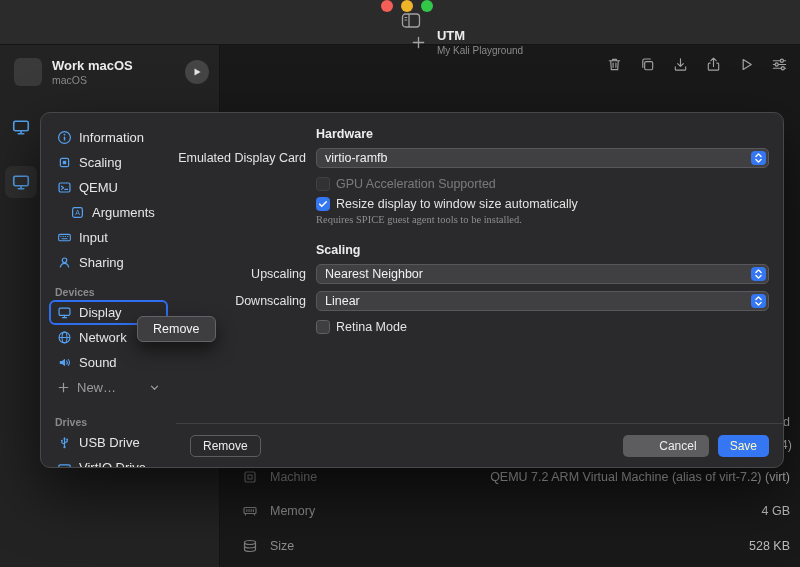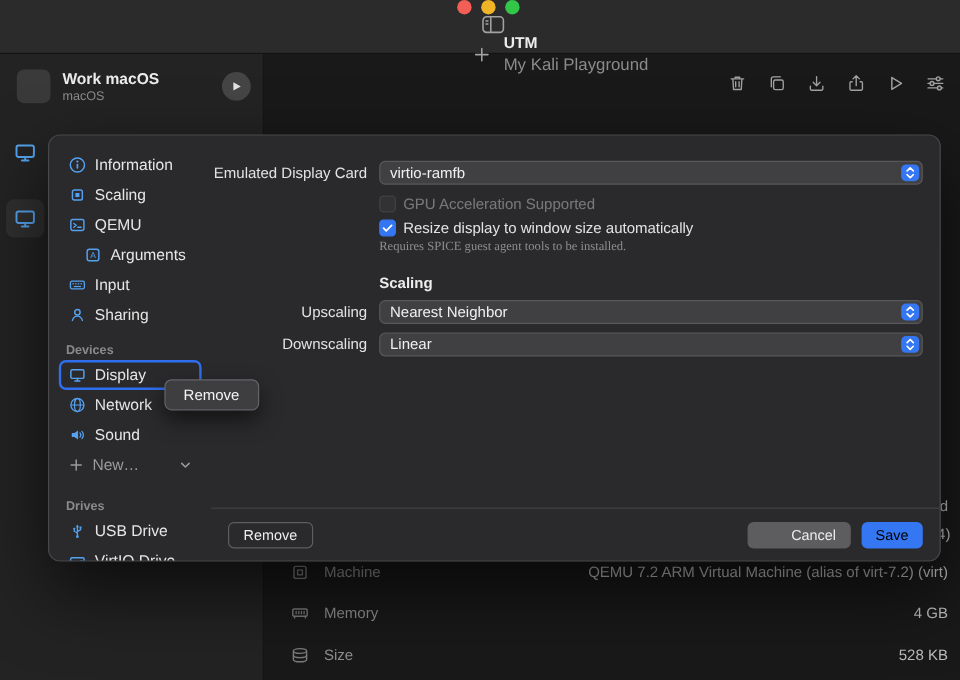--- a/index.html
+++ b/index.html
@@ -12,21 +12,21 @@
   .titlebar { position:absolute; top:0; left:0; right:0; height:45px; background:#2b2b2b; border-bottom:1px solid #141414; display:flex; align-items:center; z-index:2;flex-direction:column; }
   .lights { display:flex; gap:8px; margin-left:13px; }
   .light { width:12px; height:12px; border-radius:50%; }
   .light.red { background:#f35f57; }
   .light.yellow { background:#f0b429; }
   .light.green { background:#32c748; }
   .tb-icon { color:#a2a2a2; display:inline-flex; }
   .sidebar-toggle { margin-left:22px; }
   .tb-title-group { display:flex; align-items:center; gap:11px; margin-left:134px; }
   .tb-title .t { font-size:13px; font-weight:bold; color:#ededed; line-height:1.1; }
-  .tb-title .s { font-size:14px; color:#8b8b8b; margin-top:2px; }
+  .tb-title .s { font-size:10px; color:#8b8b8b; margin-top:2px; }
   .tb-actions { margin-left:auto; margin-right:12px; display:flex; gap:16px; align-items:center; }
 
   
   .left-pane { position:absolute; top:45px; left:0; width:220px; bottom:0; background:#232323; border-right:1px solid #151515; z-index:1; }
   .vm-row { position:absolute; top:13px; left:14px; right:10px; display:flex; align-items:center; }
   .vm-avatar { width:28px; height:28px; border-radius:6px; background:#3a3a3a; flex:0 0 auto; }
   .vm-names { margin-left:10px; }
   .vm-name { font-size:13px; font-weight:bold; color:#ececec; }
   .vm-sub { font-size:10.5px; color:#8b8b8b; margin-top:1px; }
   .vm-play { margin-left:auto; width:24px; height:24px; border-radius:50%; background:#454545; display:flex; align-items:center; justify-content:center; color:#e2e2e2; }
@@ -75,21 +75,21 @@
   .checkbox-row.disabled { opacity:.42; }
   .note { margin-left:140px; font-size:10.5px; color:#8e8e8e; }
 
   .mt7 { margin-top:7px; } .mt9 { margin-top:9px; } .mt6 { margin-top:6px; }
   .mt3 { margin-top:3px;font-family:Liberation Serif, serif; } .mt18 { margin-top:18px; }
 
   .modal-footer { position:absolute; left:135px; right:0; bottom:0; height:44px; border-top:1px solid #414143; display:flex; align-items:center; padding:0 14px; }
   .btn { height:22px; border-radius:5px; font-size:12px; display:flex; align-items:center; padding:0 12px; color:#ededed; }
   .btn.ghost { border:1px solid #5d5d5f; background:transparent; }
   .btn.gray { background:#5d5d60;padding-left:36px; }
-  .btn.blue { background:#3577f2; color:#000000; }
+  .btn.blue { background:#3577f2; color:#fef9c3; }
   .footer-right { margin-left:auto; display:flex; gap:9px; }
 </style>
 </head>
 <body>
 
 <div class="screen">
 
   <div class="titlebar">
     <div class="lights">
       <span class="light red"></span>
@@ -351,20 +351,21 @@
         </span>
         <span>VirtIO Drive</span>
       </div>
     </nav>
 
     <div class="context-menu">
       <div class="context-item">Remove</div>
     </div>
 
     <main class="modal-content">
+      <div class="c-header">Hardware</div>
 
       <div class="form-row mt7">
         <span class="f-label">Emulated Display Card</span>
         <span class="select">
           <span>virtio-ramfb</span>
           <span class="stepper">
             <svg width="9" height="12" viewBox="0 0 10 14">
                 <path d="M2 5.2L5 2.2l3 3" fill="none" stroke="#fff" stroke-width="1.6" stroke-linecap="round" stroke-linejoin="round"></path>
                 <path d="M2 8.8l3 3 3-3" fill="none" stroke="#fff" stroke-width="1.6" stroke-linecap="round" stroke-linejoin="round"></path>
               </svg>
@@ -409,20 +410,24 @@
           <span>Linear</span>
           <span class="stepper">
             <svg width="9" height="12" viewBox="0 0 10 14">
                 <path d="M2 5.2L5 2.2l3 3" fill="none" stroke="#fff" stroke-width="1.6" stroke-linecap="round" stroke-linejoin="round"></path>
                 <path d="M2 8.8l3 3 3-3" fill="none" stroke="#fff" stroke-width="1.6" stroke-linecap="round" stroke-linejoin="round"></path>
               </svg>
           </span>
         </span>
       </div>
 
+      <div class="checkbox-row mt9">
+        <span class="checkbox"></span>
+        <span>Retina Mode</span>
+      </div>
     </main>
 
     <footer class="modal-footer">
       <div class="btn ghost">Remove</div>
       <div class="footer-right">
         <div class="btn gray">Cancel</div>
         <div class="btn blue">Save</div>
       </div>
     </footer>
   </div>

